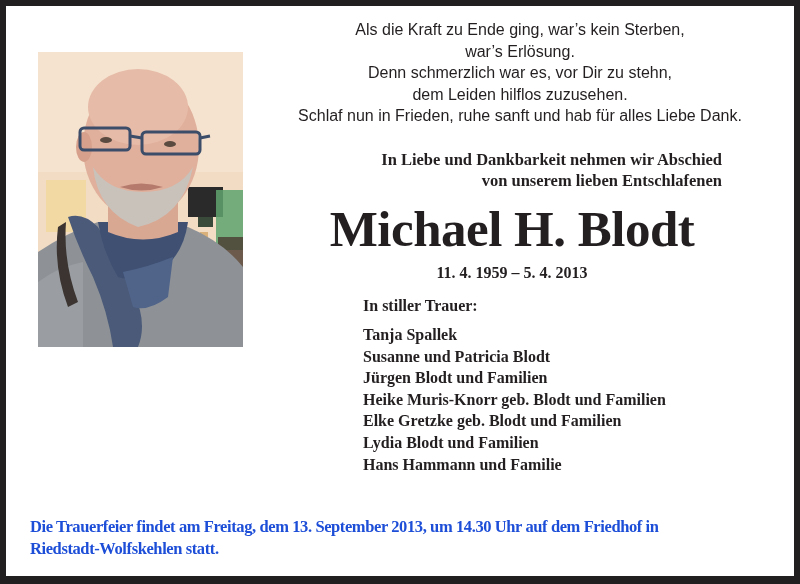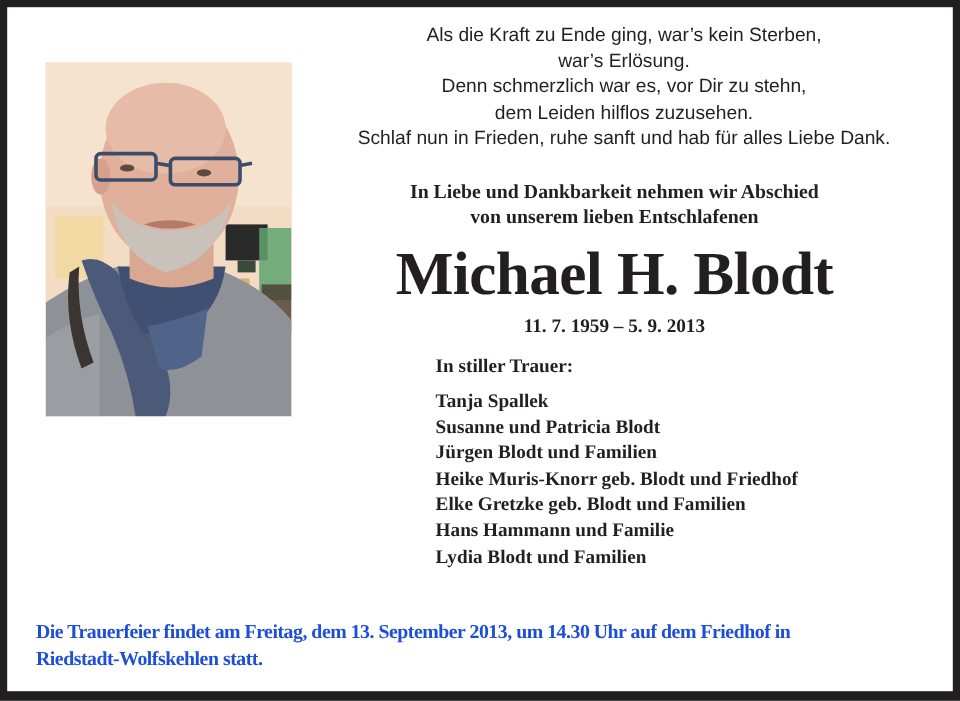--- a/index.html
+++ b/index.html
@@ -30,21 +30,21 @@
     font-family: "Liberation Sans", sans-serif;
     font-size: 16px;
     line-height: 21.5px;
     color: #231f20;
   }
   .poem div { white-space: nowrap; }
   .intro {
     position: absolute;
     left: 296px; top: 143px;
     width: 420px;
-    text-align: center;
+    text-align: right;
     font-family: "Liberation Serif", serif;
     font-weight: bold;
     font-size: 16.5px;
     line-height: 21px;
     color: #231f20;
   }
   .intro div { white-space: nowrap; }
   .name {
     position: absolute;
     left: 296px; top: 195px;
@@ -146,32 +146,32 @@
     <div>Schlaf nun in Frieden, ruhe sanft und hab für alles Liebe Dank.</div>
   </div>
 
   <div class="intro">
     <div>In Liebe und Dankbarkeit nehmen wir Abschied</div>
     <div>von unserem lieben Entschlafenen</div>
   </div>
 
   <div class="name">Michael H. Blodt</div>
 
-  <div class="dates">11. 7. 1959 – 5. 9. 2013</div>
+  <div class="dates">11. 4. 1959 – 5. 4. 2013</div>
 
   <div class="mourners">
     <div class="label">In stiller Trauer:</div>
     <div class="list">
       <div>Tanja Spallek</div>
       <div>Susanne und Patricia Blodt</div>
       <div>Jürgen Blodt und Familien</div>
-      <div>Heike Muris-Knorr geb. Blodt und Friedhof</div>
+      <div>Heike Muris-Knorr geb. Blodt und Familien</div>
       <div>Elke Gretzke geb. Blodt und Familien</div>
+      <div>Lydia Blodt und Familien</div>
       <div>Hans Hammann und Familie</div>
-      <div>Lydia Blodt und Familien</div>
     </div>
   </div>
 
   <div class="ceremony">
     <div>Die Trauerfeier findet am Freitag, dem 13. September 2013, um 14.30 Uhr auf dem Friedhof in</div>
     <div>Riedstadt-Wolfskehlen statt.</div>
   </div>
 
 </div>
 

